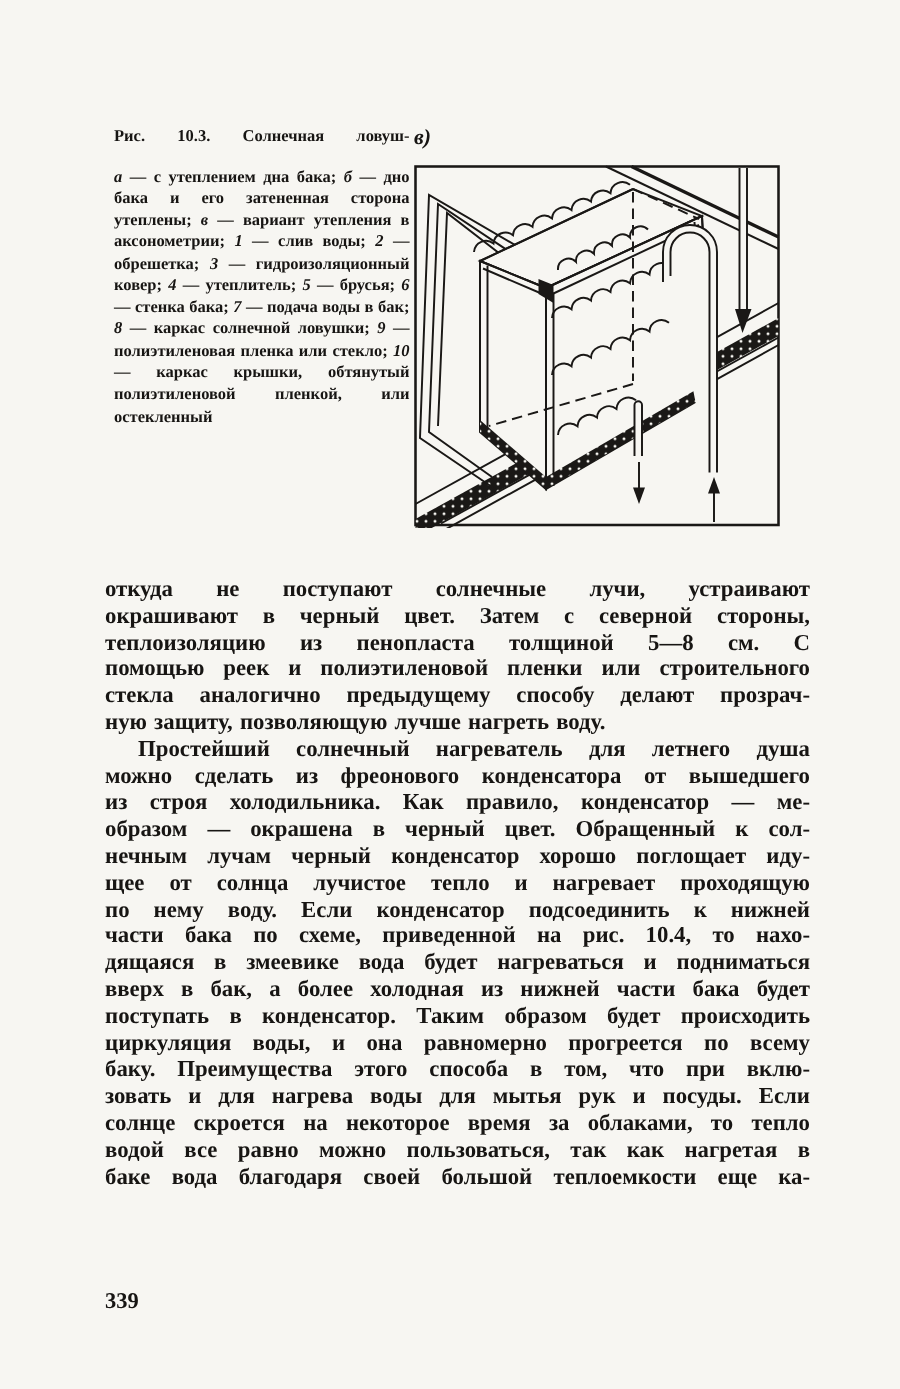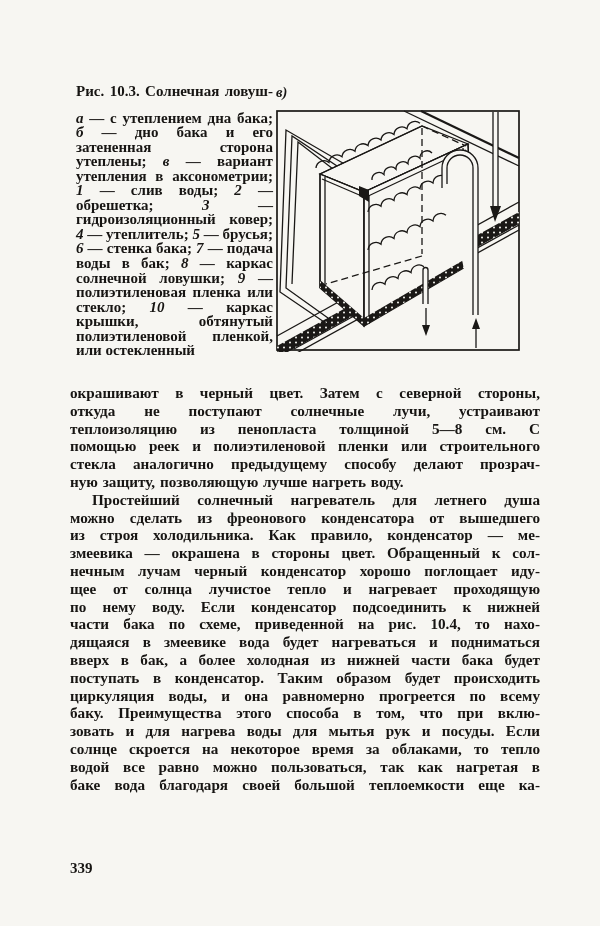--- a/index.html
+++ b/index.html
@@ -6,21 +6,21 @@
   body{
     width:600px;height:926px;position:relative;overflow:hidden;
     background:#f7f6f2;
     font-family:"Liberation Serif","DejaVu Serif",serif;
     color:#171513;
   }
   .page{position:absolute;inset:0;}
   
   .caption{
     position:absolute;left:76px;top:84px;width:197px;
-    font-size:15px;line-height:14.55px;font-weight:700;
+    font-size:11px;line-height:14.55px;font-weight:700;
     text-align:justify;
   }
   .cap-line{text-align:justify;}
   .cap-line.just{text-align-last:justify;}
   .legend{margin-top:12px;text-align:justify;}
   .lg-m{font-style:italic;font-weight:700;}
   
   .fig-label{
     position:absolute;left:276px;top:84px;
     font-size:14.5px;font-weight:700;font-style:italic;
@@ -147,30 +147,30 @@
         <polygon points="146,215 154,215 150,226" fill="#1a1816" stroke="none"></polygon>
       </g>
       <g>
         <line x1="200" y1="238" x2="200" y2="218"></line>
         <polygon points="196,219 204,219 200,208" fill="#1a1816" stroke="none"></polygon>
       </g>
     </g>
   </svg>
 
   <div class="bodytext">
+      <div class="bline just">откуда не поступают солнечные лучи, устраивают</div>
       <div class="bline just">окрашивают в черный цвет. Затем с северной стороны,</div>
-      <div class="bline just">откуда не поступают солнечные лучи, устраивают</div>
       <div class="bline just">теплоизоляцию из пенопласта толщиной 5—8 см. С</div>
       <div class="bline just">помощью реек и полиэтиленовой пленки или строительного</div>
       <div class="bline just">стекла аналогично предыдущему способу делают прозрач-</div>
       <div class="bline">ную защиту, позволяющую лучше нагреть воду.</div>
       <div class="bline just ind">Простейший солнечный нагреватель для летнего душа</div>
       <div class="bline just">можно сделать из фреонового конденсатора от вышедшего</div>
       <div class="bline just">из строя холодильника. Как правило, конденсатор — ме-</div>
-      <div class="bline just">змеевика — окрашена в стороны цвет. Обращенный к сол-</div>
+      <div class="bline just">образом — окрашена в черный цвет. Обращенный к сол-</div>
       <div class="bline just">нечным лучам черный конденсатор хорошо поглощает иду-</div>
       <div class="bline just">щее от солнца лучистое тепло и нагревает проходящую</div>
       <div class="bline just">по нему воду. Если конденсатор подсоединить к нижней</div>
       <div class="bline just">части бака по схеме, приведенной на рис. 10.4, то нахо-</div>
       <div class="bline just">дящаяся в змеевике вода будет нагреваться и подниматься</div>
       <div class="bline just">вверх в бак, а более холодная из нижней части бака будет</div>
       <div class="bline just">поступать в конденсатор. Таким образом будет происходить</div>
       <div class="bline just">циркуляция воды, и она равномерно прогреется по всему</div>
       <div class="bline just">баку. Преимущества этого способа в том, что при вклю-</div>
       <div class="bline just">зовать и для нагрева воды для мытья рук и посуды. Если</div>

